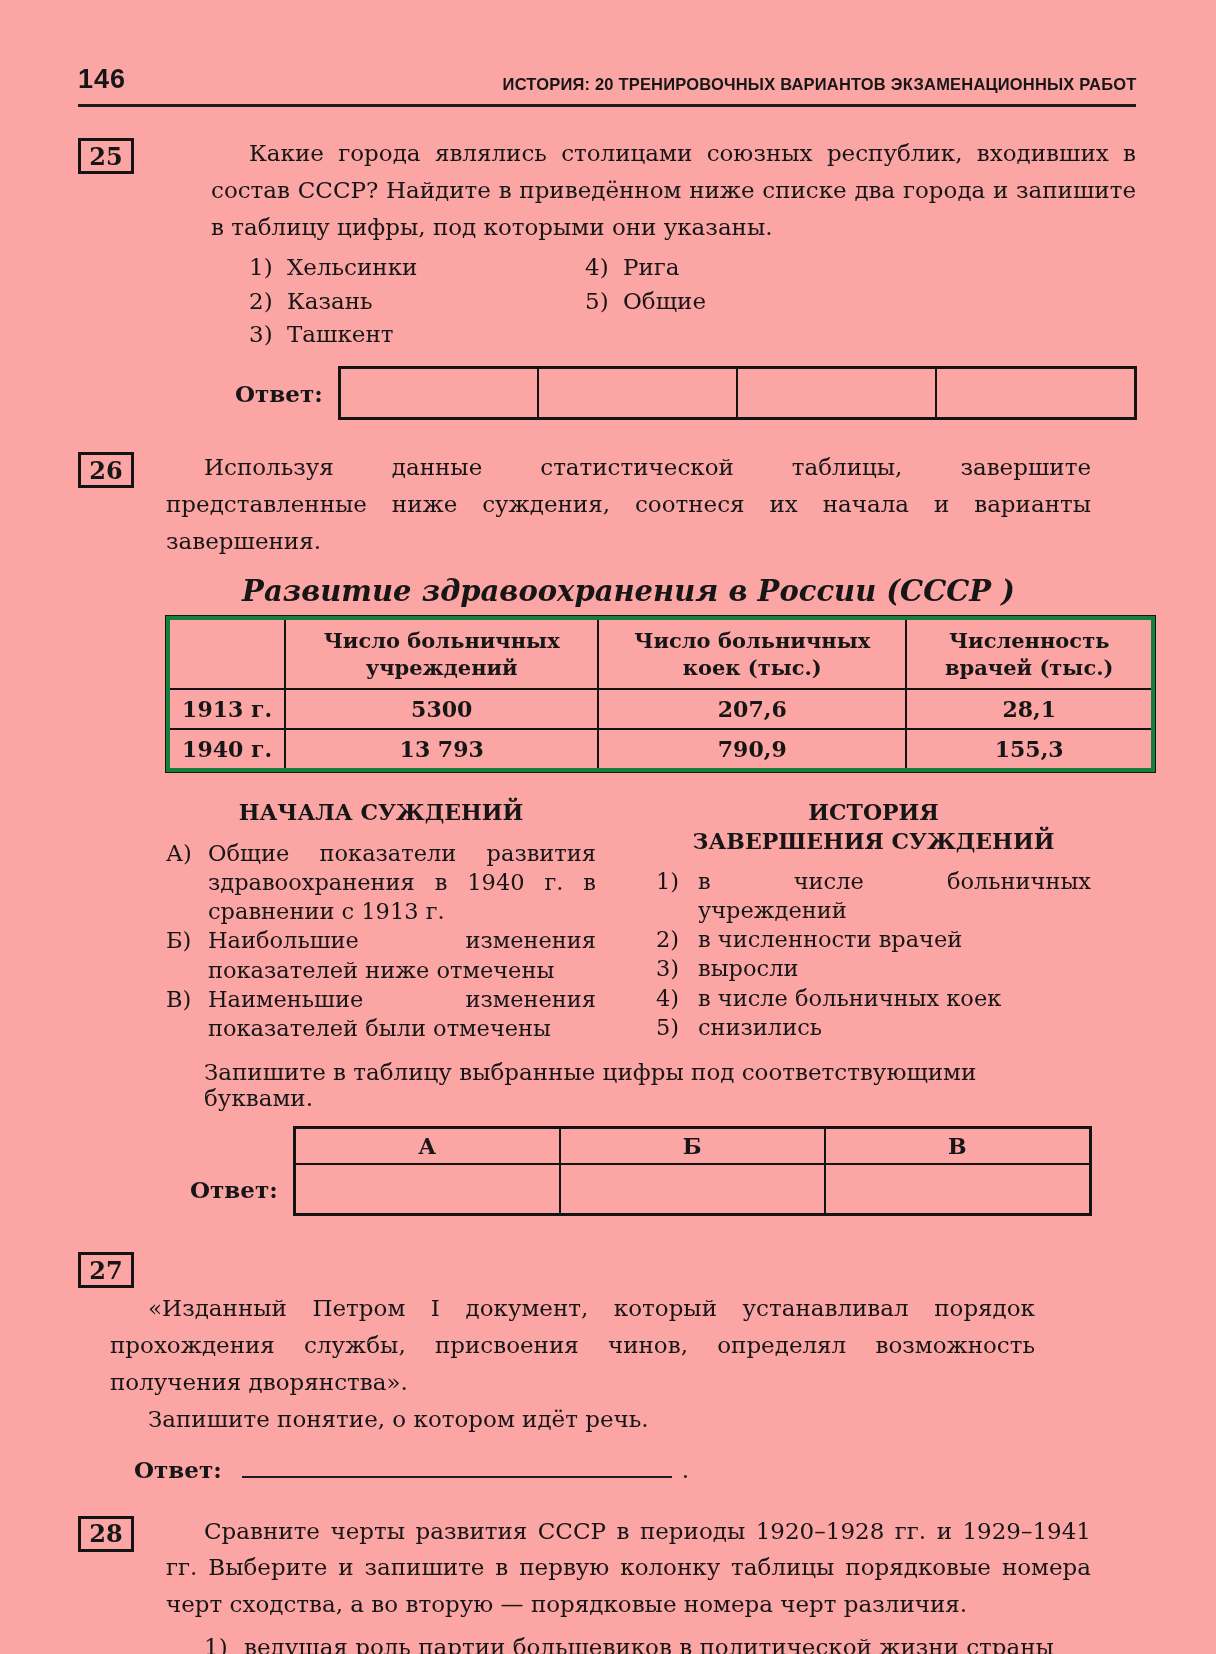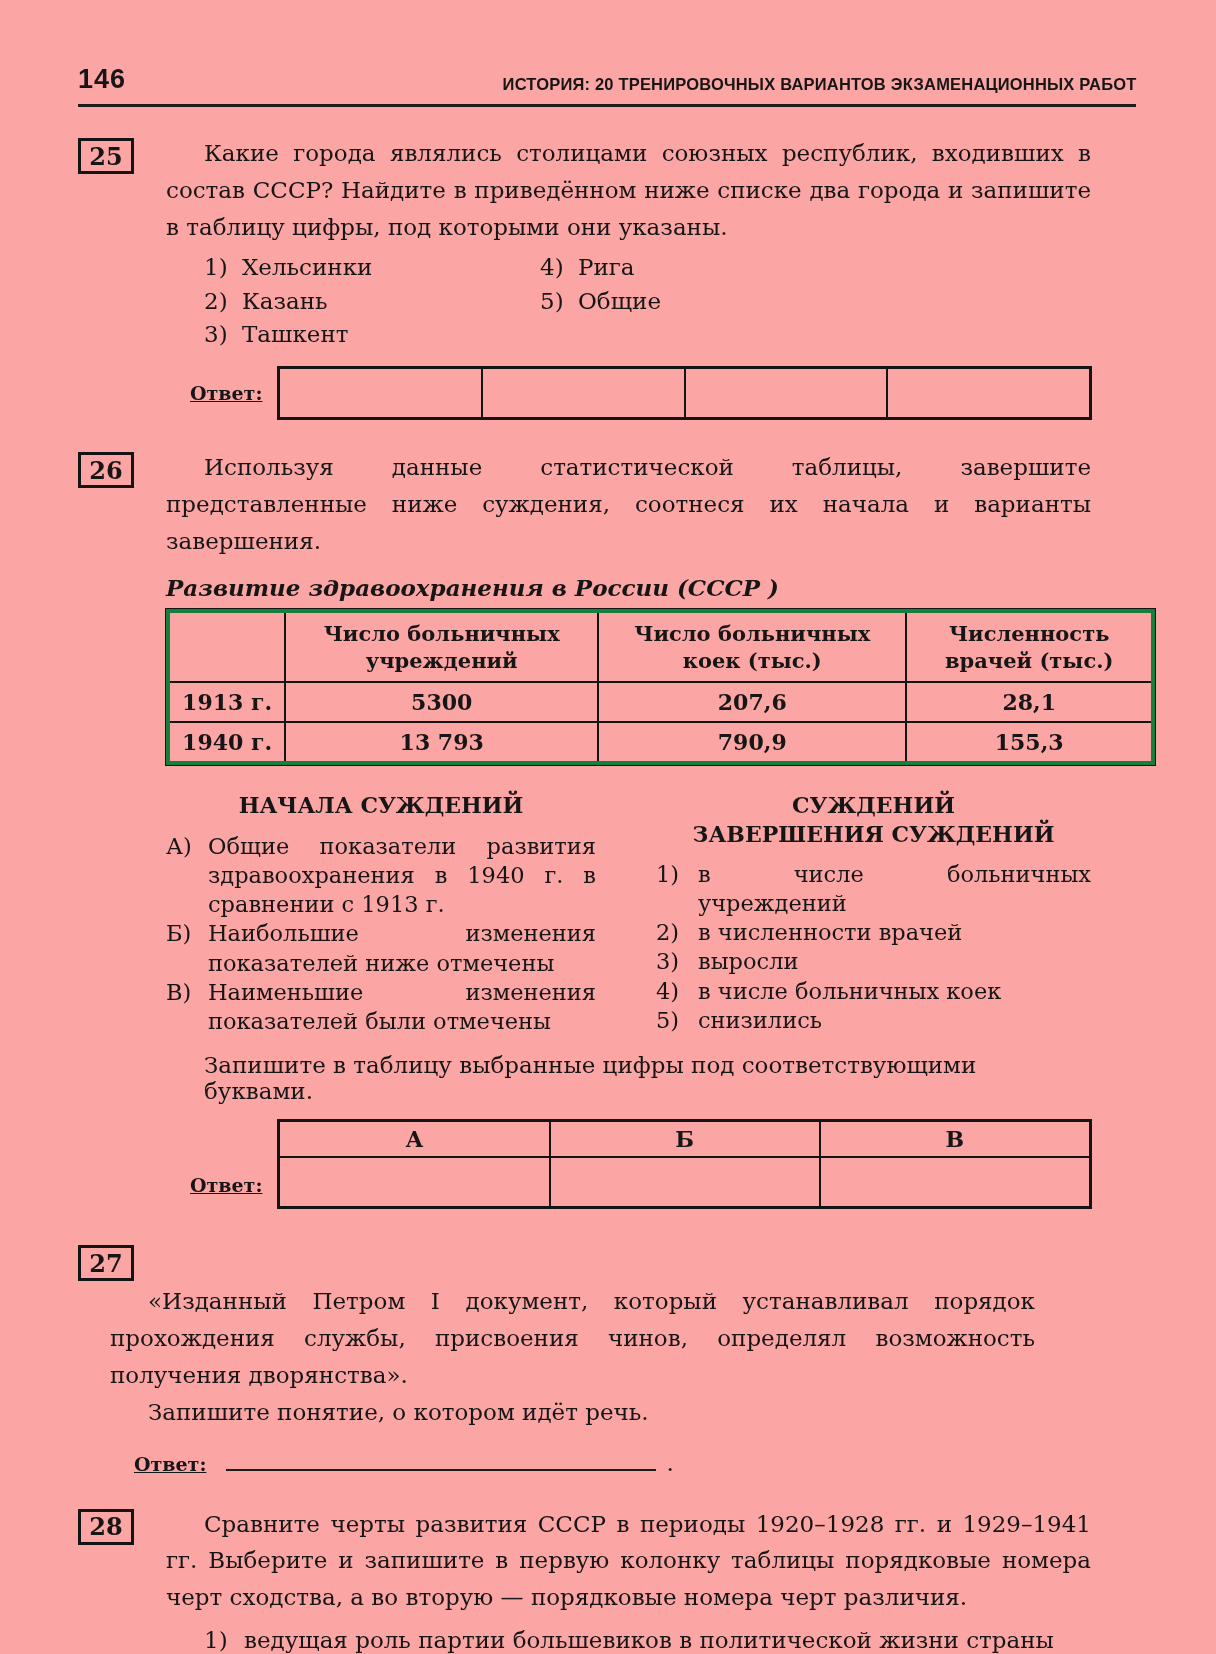--- a/index.html
+++ b/index.html
@@ -35,30 +35,30 @@
   
   .opts { margin:6px 0 0 38px; font-size:23px; line-height:1.45; }
   .opts-row { display:flex; }
   .opt { display:flex; }
   .opt .onum { flex:none; width:38px; }
   .opts-row .opt:first-child { flex:none; width:336px; }
 
   
   .answer-row { display:flex; align-items:center; margin-top:16px; }
   .answer-row.bottom-align { align-items:flex-end; }
-  .alabel { font-weight:bold; font-size:19px; margin:0 16px 0 24px; flex:none;text-decoration:underline; }
+  .alabel { font-weight:bold; font-size:23px; margin:0 16px 0 24px; flex:none; }
   .answer-row.bottom-align .alabel { margin-bottom:12px; }
   table.ans { border-collapse:collapse; flex:1; }
   table.ans td, table.ans th { border:2px solid #141414; }
   table.ans { border:1px solid #141414; outline:1px solid #141414; }
   td.blank { height:46px; }
   th.abc { height:32px; font-weight:bold; font-size:22px; }
 
   
-  .ttitle { margin:14px 0 8px 0; text-align:left; font-weight:bold; font-style:italic; font-size:23px; }
+  .ttitle { margin:14px 0 8px 0; text-align:center; font-weight:bold; font-style:italic; font-size:29px; }
   table.stats { border-collapse:collapse; width:989px; border:4px solid #15803d; outline:1px solid #141414; }
   table.stats th, table.stats td { border:2px solid #141414; font-size:21px; }
   table.stats th { font-weight:bold; text-align:center; padding:7px 8px; line-height:1.3; }
   table.stats td { font-weight:bold; text-align:center; height:36px; font-size:22px; }
   td.ycell { text-align:center; width:100px; }
 
   
   .match { display:flex; margin-top:26px; }
   .mcol-left  { flex:none; width:430px; }
   .mcol-right { flex:none; width:435px; margin-left:60px; }
@@ -70,21 +70,21 @@
 
   
   .ansline-row { display:flex; align-items:baseline; margin-top:18px; font-size:23px; }
   .ansline { display:inline-block; width:430px; border-bottom:2px solid #1c1c1c; height:20px; margin:0 10px 0 4px; }
 
   
   .nlist { margin:8px 0 0 38px; font-size:23px; line-height:1.47; }
   .nitem { display:flex; }
   .nitem .onum { flex:none; width:40px; }
 
-  .sp-q25 { margin-top:28px; }
+  .sp-q25 { margin-top:28px;gap:45px; }
   .sp-q26 { margin-top:30px; }
   .sp-q27 { margin-top:34px;flex-direction:column; }
   .sp-q28 { margin-top:30px; }
 </style>
 </head>
 <body>
 
 <div class="page">
 
   <div class="runhead">
@@ -180,21 +180,21 @@
               <span class="lab">Б)</span>
               <span class="txt">Наибольшие изменения показателей ниже отмечены</span>
             </div>
           <div class="mi">
               <span class="lab">В)</span>
               <span class="txt">Наименьшие изменения показателей были отмечены</span>
             </div>
         </div>
         <div class="mcol-right">
           <div class="mhead">
-            <div>СУЖДЕНИЙ</div>
+            <div>ИСТОРИЯ</div>
             <div>ЗАВЕРШЕНИЯ СУЖДЕНИЙ</div>
           </div>
           <div class="mi">
               <span class="lab">1)</span>
               <span class="txt">в числе больничных учреждений</span>
             </div>
           <div class="mi">
               <span class="lab">2)</span>
               <span class="txt">в численности врачей</span>
             </div>

